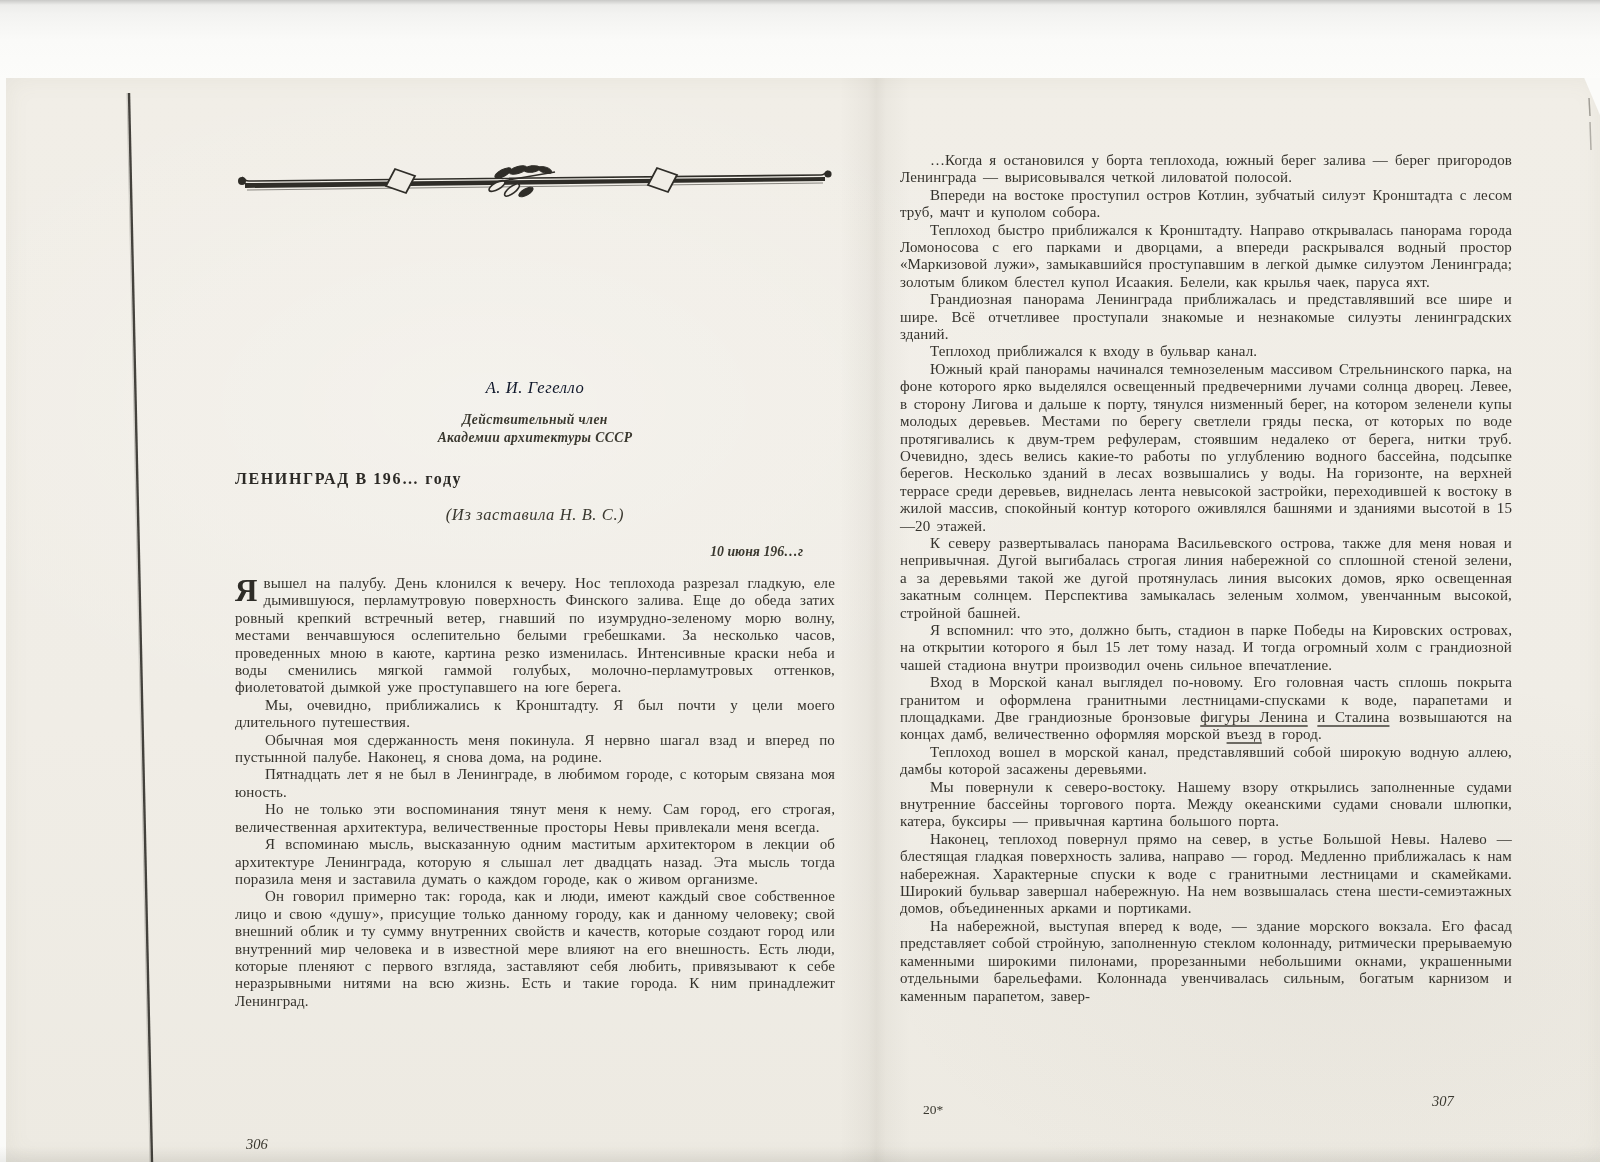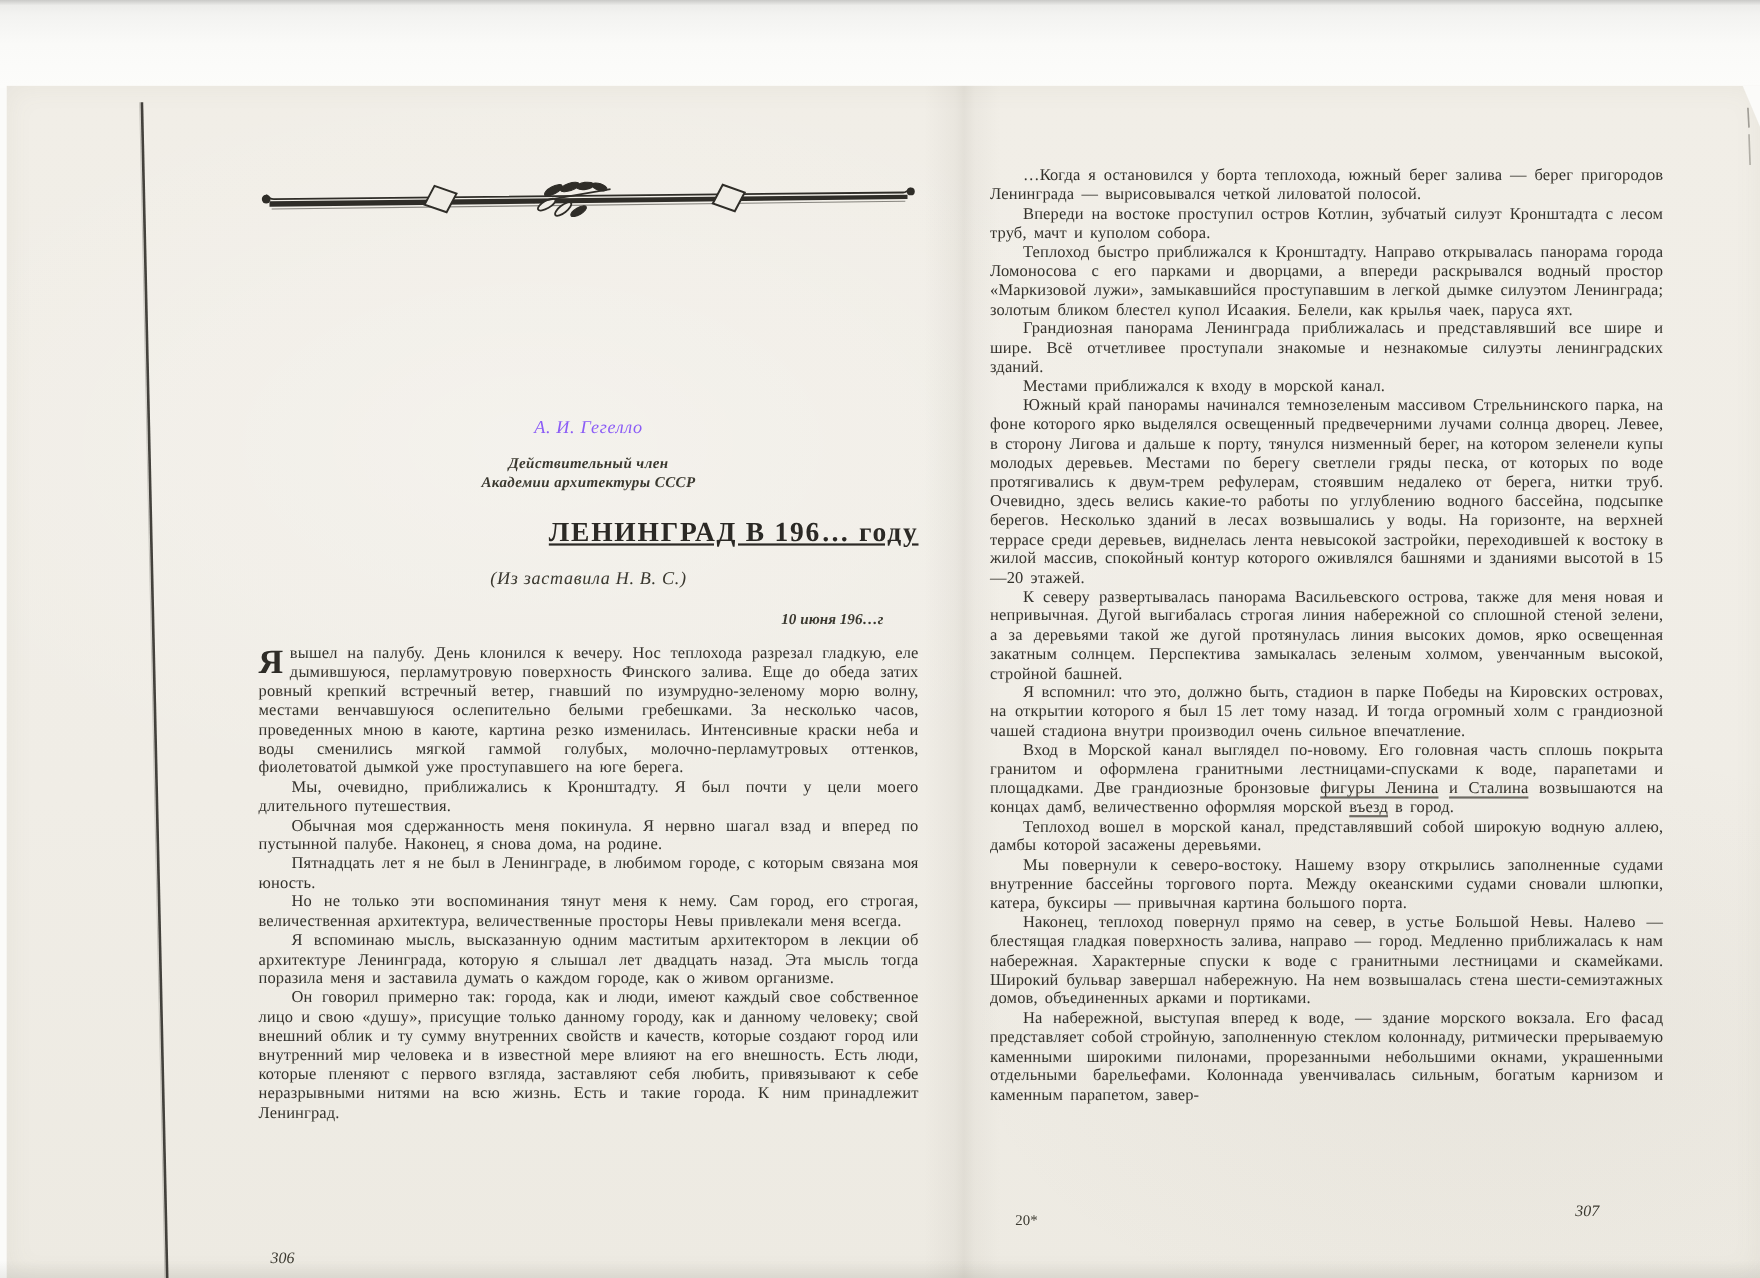--- a/index.html
+++ b/index.html
@@ -23,23 +23,23 @@
     background:linear-gradient(247deg,#fbfbf9 0 14px,rgba(251,251,249,0) 15px);}
   .gutter-shadow{position:absolute;left:840px;top:78px;width:70px;height:1084px;
     background:linear-gradient(90deg,rgba(90,82,66,0) 0,rgba(90,82,66,.05) 40%,rgba(90,82,66,.09) 52%,rgba(90,82,66,.04) 66%,rgba(90,82,66,0) 100%);}
   .bottom-shadow{position:absolute;left:0;bottom:0;width:1600px;height:16px;
     background:linear-gradient(0deg,rgba(100,100,95,.10),rgba(100,100,95,0));}
   svg.overlay{position:absolute;left:0;top:0;width:1600px;height:1162px;pointer-events:none;}
 
   
   .left-col{position:absolute;left:235px;top:164px;width:600px;color:#33312c;}
   .ornament{width:600px;height:34px;}
-  .author{margin:176px 0 0 0;text-align:center;font-style:italic;font-size:16.5px;letter-spacing:.6px;color:#8b5cf6;}
+  .author{margin:176px 0 0 0;text-align:center;font-style:italic;font-size:16.5px;letter-spacing:.6px;color:#0f172a;}
   .affiliation{margin:13px 0 0 0;text-align:center;font-style:italic;font-weight:bold;font-size:13.6px;line-height:18px;letter-spacing:.4px;color:#3a382f;}
-  .doc-title{margin:23px 0 0 0;text-align:right;font-weight:bold;font-size:25px;letter-spacing:1.6px;color:#2b2925;text-decoration:underline;}
+  .doc-title{margin:23px 0 0 0;text-align:left;font-weight:bold;font-size:16px;letter-spacing:1.6px;color:#2b2925;}
   .doc-subtitle{margin:17px 0 0 0;text-align:center;font-style:italic;font-size:16.5px;letter-spacing:.6px;color:#3a382f;}
   .dateline{margin:19px 32px 0 0;text-align:right;font-style:italic;font-size:13.8px;color:#3a382f;font-weight:bold;}
 
   
   .bodytext{margin-top:15px;}
   .bodytext p, .right-col p{
     margin:0;text-align:justify;text-indent:30px;
     font-size:15px;line-height:17.4px;
     word-spacing:2.6px;letter-spacing:.12px;color:#34322c;
   }
@@ -126,21 +126,21 @@
 </div>
 
 <div class="pagenum-left">306</div>
 
 <div class="right-col">
   <div>
       <p><span>…Когда я остановился у борта теплохода, южный берег залива — берег пригородов Ленинграда — вырисовывался четкой лиловатой полосой.</span></p>
       <p><span>Впереди на востоке проступил остров Котлин, зубчатый силуэт Кронштадта с лесом труб, мачт и куполом собора.</span></p>
       <p><span>Теплоход быстро приближался к Кронштадту. Направо открывалась панорама города Ломоносова с его парками и дворцами, а впереди раскрывался водный простор «Маркизовой лужи», замыкавшийся проступавшим в легкой дымке силуэтом Ленинграда; золотым бликом блестел купол Исаакия. Белели, как крылья чаек, паруса яхт.</span></p>
       <p><span>Грандиозная панорама Ленинграда приближалась и представлявший все шире и шире. Всё отчетливее проступали знакомые и незнакомые силуэты ленинградских зданий.</span></p>
-      <p><span>Местами приближался к входу в морской канал.</span></p>
+      <p><span>Теплоход приближался к входу в бульвар канал.</span></p>
       <p><span>Южный край панорамы начинался темнозеленым массивом Стрельнинского парка, на фоне которого ярко выделялся освещенный предвечерними лучами солнца дворец. Левее, в сторону Лигова и дальше к порту, тянулся низменный берег, на котором зеленели купы молодых деревьев. Местами по берегу светлели гряды песка, от которых по воде протягивались к двум-трем рефулерам, стоявшим недалеко от берега, нитки труб. Очевидно, здесь велись какие-то работы по углублению водного бассейна, подсыпке берегов. Несколько зданий в лесах возвышались у воды. На горизонте, на верхней террасе среди деревьев, виднелась лента невысокой застройки, переходившей к востоку в жилой массив, спокойный контур которого оживлялся башнями и зданиями высотой в 15—20 этажей.</span></p>
       <p><span>К северу развертывалась панорама Васильевского острова, также для меня новая и непривычная. Дугой выгибалась строгая линия набережной со сплошной стеной зелени, а за деревьями такой же дугой протянулась линия высоких домов, ярко освещенная закатным солнцем. Перспектива замыкалась зеленым холмом, увенчанным высокой, стройной башней.</span></p>
       <p><span>Я вспомнил: что это, должно быть, стадион в парке Победы на Кировских островах, на открытии которого я был 15 лет тому назад. И тогда огромный холм с грандиозной чашей стадиона внутри производил очень сильное впечатление.</span></p>
       <p><span>Вход в Морской канал выглядел по-новому. Его головная часть сплошь покрыта гранитом и оформлена гранитными лестницами-спусками к воде, парапетами и площадками. Две грандиозные бронзовые </span><span class="pencil-underline">фигуры Ленина</span><span> </span><span class="pencil-underline">и Сталина</span><span> возвышаются на концах дамб, величественно оформляя морской </span><span class="pencil-underline">въезд</span><span> в город.</span></p>
       <p><span>Теплоход вошел в морской канал, представлявший собой широкую водную аллею, дамбы которой засажены деревьями.</span></p>
       <p><span>Мы повернули к северо-востоку. Нашему взору открылись заполненные судами внутренние бассейны торгового порта. Между океанскими судами сновали шлюпки, катера, буксиры — привычная картина большого порта.</span></p>
       <p><span>Наконец, теплоход повернул прямо на север, в устье Большой Невы. Налево — блестящая гладкая поверхность залива, направо — город. Медленно приближалась к нам набережная. Характерные спуски к воде с гранитными лестницами и скамейками. Широкий бульвар завершал набережную. На нем возвышалась стена шести-семиэтажных домов, объединенных арками и портиками.</span></p>
       <p><span>На набережной, выступая вперед к воде, — здание морского вокзала. Его фасад представляет собой стройную, заполненную стеклом колоннаду, ритмически прерываемую каменными широкими пилонами, прорезанными небольшими окнами, украшенными отдельными барельефами. Колоннада увенчивалась сильным, богатым карнизом и каменным парапетом, завер-</span></p>
     </div>
 </div>

